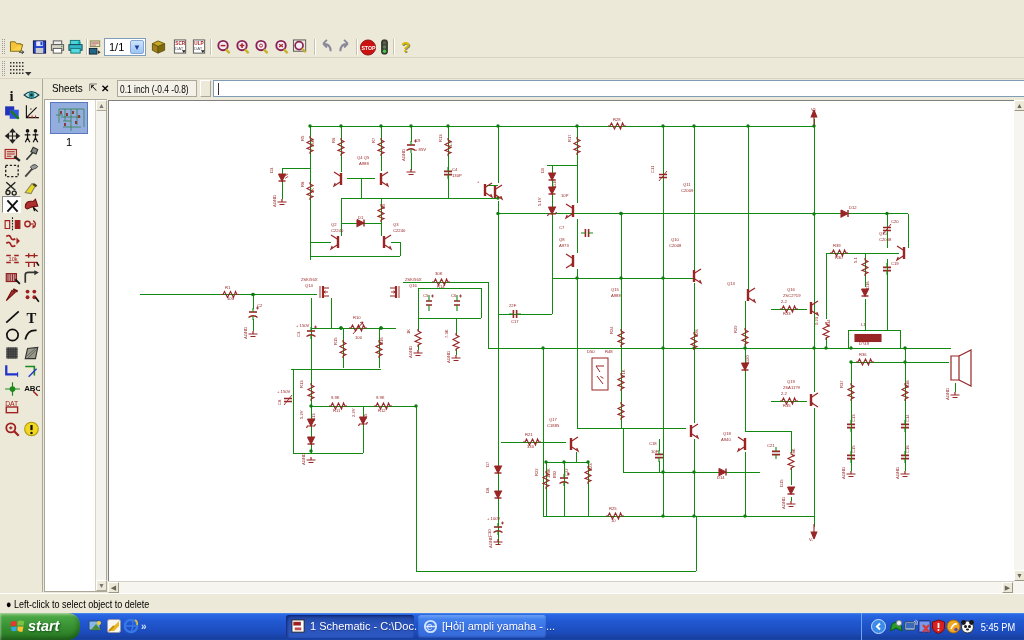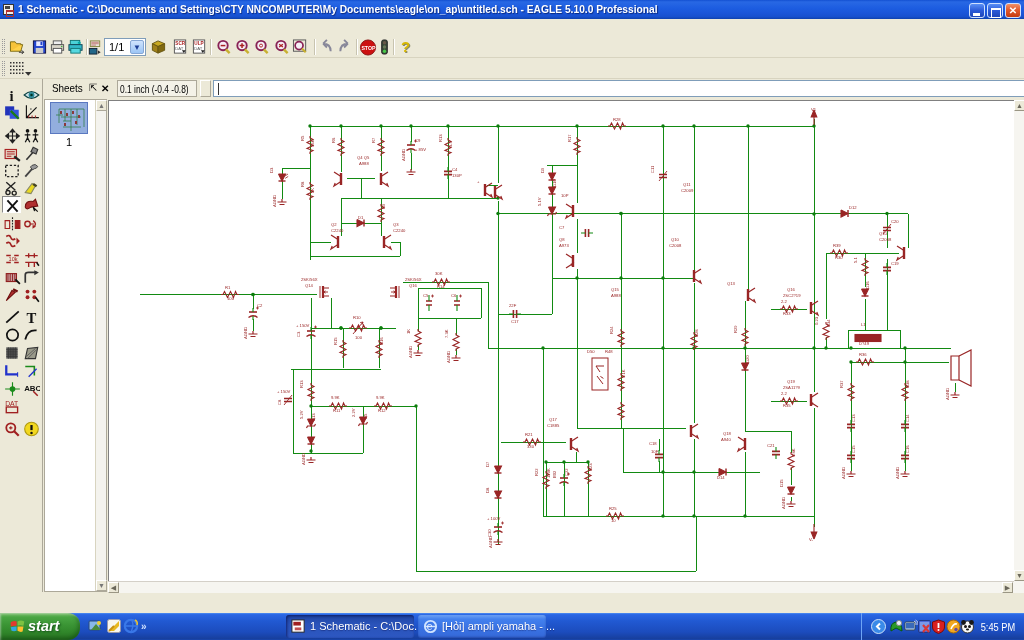--- a/index.html
+++ b/index.html
@@ -78,27 +78,20 @@
 .taskb.active{background:linear-gradient(180deg,#1e44a2 0%,#2a53ba 40%,#2d58c2 100%);box-shadow:inset 1px 1px 3px rgba(0,0,60,.6);}
 .taskb .ti{position:absolute;left:5px;top:4px;width:15px;height:15px;}
 .taskb .tt{position:absolute;left:24px;top:5px;white-space:nowrap;overflow:hidden;text-shadow:0 1px 1px rgba(0,0,60,.4);}
 #tray{right:0;top:0;width:163px;height:27px;background:linear-gradient(180deg,#4f8ff2 0%,#2a66e4 6%,#2159d2 30%,#1c4cbd 70%,#173f9e 95%,#1a47ae 100%);border-left:1px solid #6ea4f5;}
 #clock{position:absolute;right:9px;top:8px;color:#fff;font-size:10.5px;transform:scaleX(.88);transform-origin:right;}
 .tri{position:absolute;top:6px;width:15px;height:15px;}
 </style></head>
 <body>
 <div id="screen">
 
-  <div id="titlebar" class="abs">
-    <div class="ticon abs"></div>
-    <div id="ttext" class="abs">1 Schematic - C:\Documents and Settings\CTY NNCOMPUTER\My Documents\eagle\on_ap\untitled.sch - EAGLE 5.10.0 Professional</div>
-    <div id="bmin" class="tbtn abs"></div>
-    <div id="bmax" class="tbtn abs"></div>
-    <div id="bclose" class="tbtn abs"></div>
-  </div>
 
 
   <div id="toolbar" class="abs">
     <div class="grip"></div><div class="abs" style="left:86px;top:3px;width:2px;height:16px;border-left:1px solid #c8c4b0;border-right:1px solid #fff;"></div><div class="abs" style="left:210px;top:3px;width:2px;height:16px;border-left:1px solid #c8c4b0;border-right:1px solid #fff;"></div><div class="abs" style="left:314px;top:3px;width:2px;height:16px;border-left:1px solid #c8c4b0;border-right:1px solid #fff;"></div><div class="abs" style="left:356px;top:3px;width:2px;height:16px;border-left:1px solid #c8c4b0;border-right:1px solid #fff;"></div><div class="abs" style="left:393px;top:3px;width:2px;height:16px;border-left:1px solid #c8c4b0;border-right:1px solid #fff;"></div>
     <svg class="ticn" style="left:9px" viewBox="0 0 17 17">
         <path d="M1 13 L3 6 H14 L12 13 Z" fill="#ffd24a" stroke="#7a6a10"></path>
         <path d="M1 13 V3 H6 L7.5 5 H12 V6" fill="#f7c33a" stroke="#7a6a10"></path>
         <path d="M10 14 h5 M13 12 l2 2 -2 2" stroke="#222" fill="none"></path>
       </svg>
     <svg class="ticn" style="left:31px" viewBox="0 0 17 17">
@@ -902,20 +895,21 @@
   </div>
   <div id="vscroll" class="abs">
     <div class="scrbtn" style="left:0;top:0">▲</div>
     <div class="scrbtn" style="left:0;top:470px">▼</div>
   </div>
   <div id="hscroll" class="abs">
     <div class="scrbtn" style="left:0;top:0">◀</div>
     <div class="scrbtn" style="left:894px;top:0">▶</div>
   </div>
 
+  <div id="status" class="abs"><span>● Left-click to select object to delete</span></div>
 
   <div id="taskbar" class="abs">
     <div id="startbtn" class="abs">
       <svg class="slogo" viewBox="0 0 20 20">
         <path d="M2 5 Q6 3 9 4 L9 9 Q5 9 2 10 Z" fill="#e23a2e"></path>
         <path d="M10 4 Q14 2 18 4 L17 9 Q13 8 10 9 Z" fill="#7dc242"></path>
         <path d="M2 11 Q6 10 9 10 L9 15 Q6 16 3 15 Z" fill="#31a8e0"></path>
         <path d="M10 10 Q14 10 17 10 L16 16 Q13 17 10 15 Z" fill="#fdbf2e"></path>
       </svg>
       <div class="stext">start</div>

